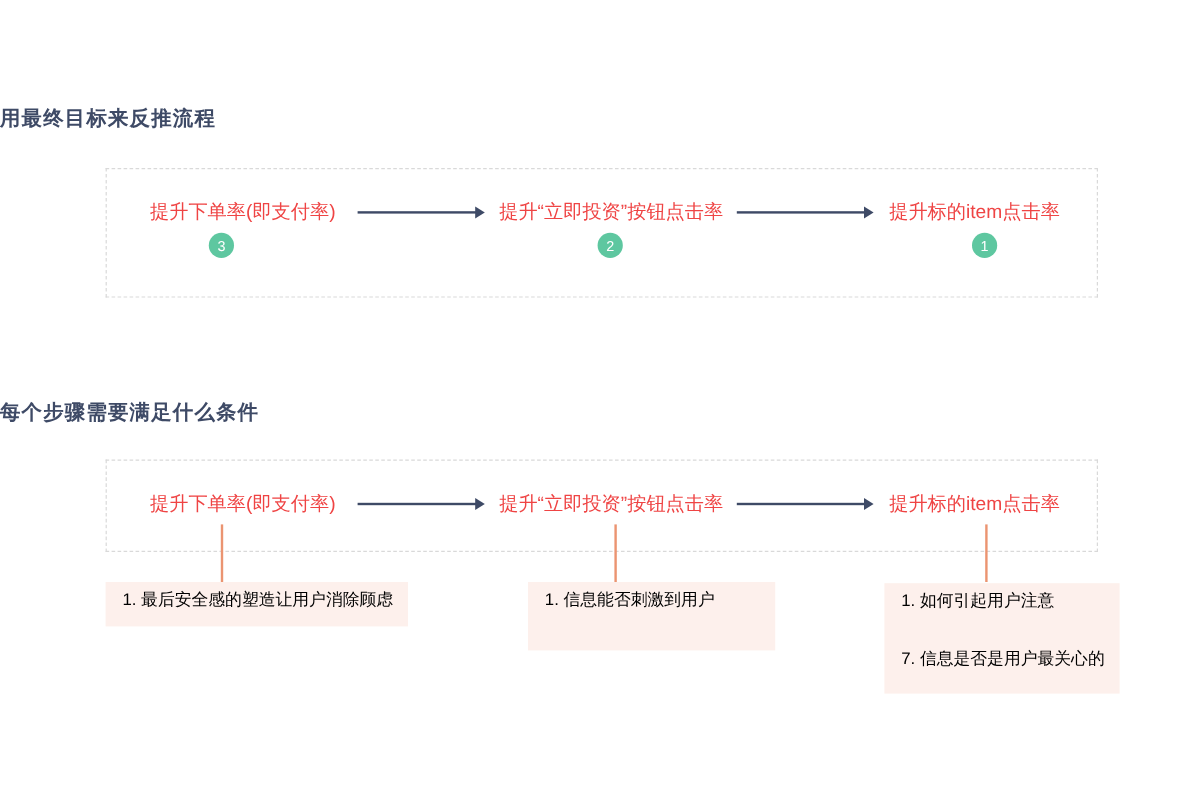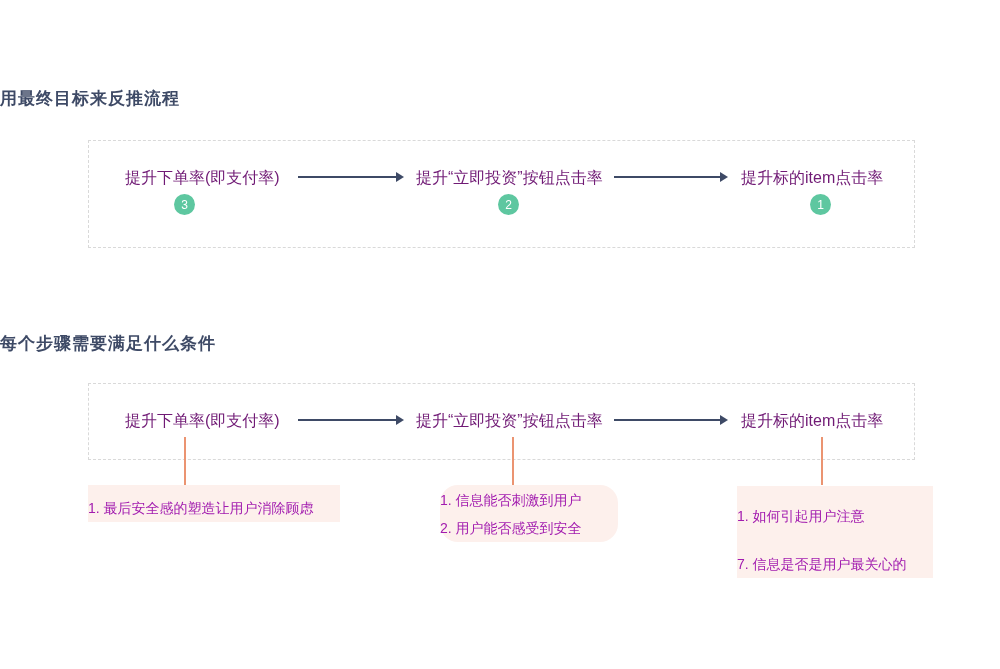--- a/index.html
+++ b/index.html
@@ -34,21 +34,21 @@
     border: 1px dashed #d9d9d9;
     background: transparent;
   }
   .box1 { top: 140px; height: 106px; }
   .box2 { top: 383px; height: 75px; }
   .step-label {
     position: absolute;
     height: 22px;
     line-height: 22px;
     font-size: 16px;
-    color: #701a75;
+    color: #ef4444;
     white-space: nowrap;
   }
   .row1 { top: 167px; }
   .row2 { top: 410px; }
   .col1 { left: 125px; }
   .col2 { left: 416px; }
   .col3 { left: 741px; }
   .arrow {
     position: absolute;
     height: 2px;
@@ -89,33 +89,34 @@
     width: 2px;
     height: 48px;
     background: #eb9471;
   }
   .c1 { left: 184px; }
   .c2 { left: 512px; }
   .c3 { left: 821px; }
   .note-box {
     position: absolute;
     background: #fdf0ec;
-    color: #a21caf;
+    color: #000000;
     font-size: 14px;
     display: flex;
     flex-direction: column;
-    justify-content: flex-end;
+    justify-content: flex-start;
+    padding-left: 14px;
     box-sizing: border-box;
   }
   .note-line {
     line-height: 28px;
     white-space: nowrap;
   }
   .n1 { left: 88px;  top: 485px; width: 252px; height: 37px; }
-  .n2 { left: 440px; top: 485px; width: 178px; height: 57px; border-radius: 18px; }
+  .n2 { left: 440px; top: 485px; width: 206px; height: 57px; }
   .n3 { left: 737px; top: 486px; width: 196px; height: 92px; gap: 20px; }
 </style>
 </head>
 <body>
 
 <div class="canvas">
 
   <div class="sec-title t1">用最终目标来反推流程</div>
 
   <div class="dashed-box box1"></div>
@@ -151,21 +152,20 @@
   <div class="connector c1"></div>
   <div class="connector c2"></div>
   <div class="connector c3"></div>
 
   <div class="note-box n1">
     <div class="note-line">1. 最后安全感的塑造让用户消除顾虑</div>
   </div>
 
   <div class="note-box n2">
     <div class="note-line">1. 信息能否刺激到用户</div>
-    <div class="note-line">2. 用户能否感受到安全</div>
   </div>
 
   <div class="note-box n3">
     <div class="note-line">1. 如何引起用户注意</div>
     <div class="note-line">7. 信息是否是用户最关心的</div>
   </div>
 
 </div>
 
 </body></html>

